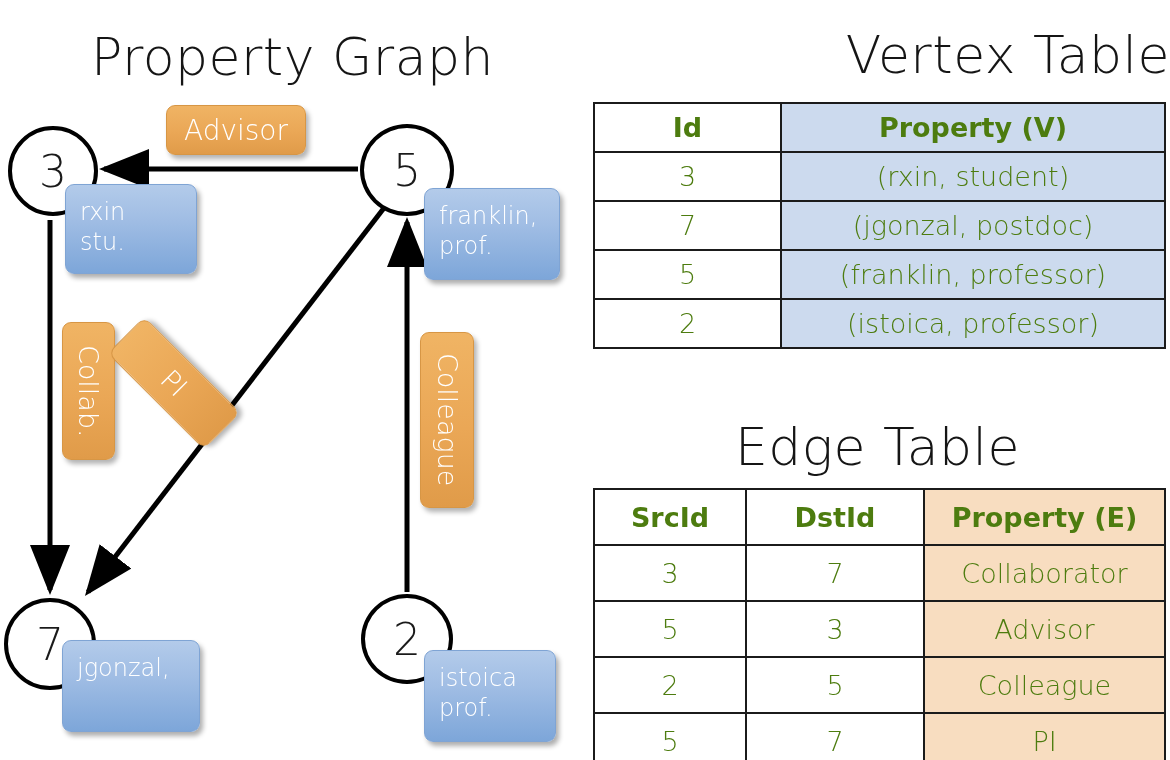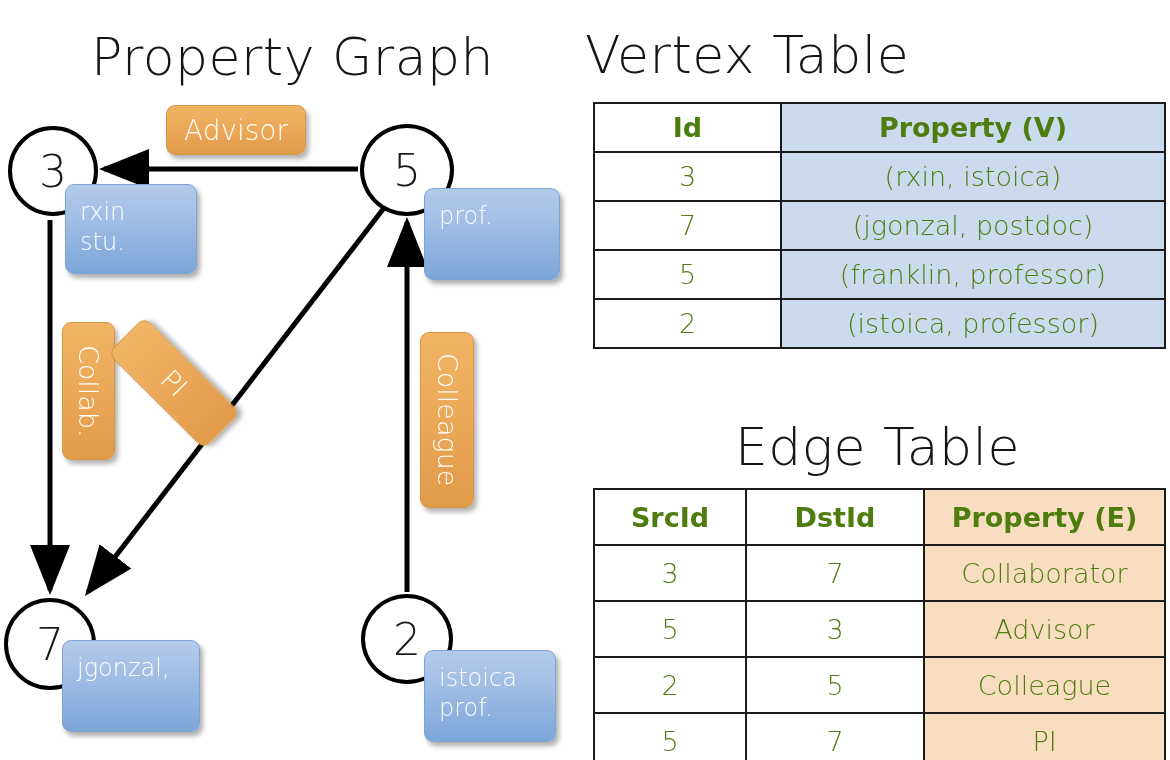--- a/index.html
+++ b/index.html
@@ -16,21 +16,21 @@
   .big-title{
     position:absolute;
     font-family:"DejaVu Sans", sans-serif;
     font-weight:300;
     color:#151515;
     letter-spacing:0.5px;
     white-space:nowrap;
     margin-top:18px;
   }
   #title-property-graph{left:0;top:8px;width:585px;text-align:center;font-size:52px;line-height:62px;}
-  #title-vertex-table{left:585px;top:6px;width:585px;text-align:left;font-size:52px;line-height:62px;}
+  #title-vertex-table{left:585px;top:6px;width:585px;text-align:right;font-size:52px;line-height:62px;}
   #title-edge-table{left:585px;top:398px;width:585px;text-align:center;font-size:52px;line-height:62px;}
 
   
   #graph-canvas{left:0;top:80px;width:585px;height:680px;}
   #graph-edges{position:absolute;left:0;top:0;width:585px;height:680px;}
 
   
   .node{
     position:absolute;
     border:4px solid #000;
@@ -159,20 +159,21 @@
     </div>
   <div class="node" id="node-2">
       <span>2</span>
     </div>
 
   <div class="prop-box" id="prop-rxin">
     <div>rxin</div>
     <div>stu.</div>
   </div>
   <div class="prop-box" id="prop-franklin">
+    <div>franklin,</div>
     <div>prof.</div>
   </div>
   <div class="prop-box" id="prop-jgonzal">
     <div>jgonzal,</div>
   </div>
   <div class="prop-box" id="prop-istoica">
     <div>istoica</div>
     <div>prof.</div>
   </div>
 
@@ -193,21 +194,21 @@
 <table class="grid" id="vertex-table">
   <thead>
     <tr>
       <th class="col-id">Id</th>
       <th class="col-prop">Property (V)</th>
     </tr>
   </thead>
   <tbody>
     <tr>
       <td class="col-id">3</td>
-      <td class="col-prop">(rxin, istoica)</td>
+      <td class="col-prop">(rxin, student)</td>
     </tr>
     <tr>
       <td class="col-id">7</td>
       <td class="col-prop">(jgonzal, postdoc)</td>
     </tr>
     <tr>
       <td class="col-id">5</td>
       <td class="col-prop">(franklin, professor)</td>
     </tr>
     <tr>

